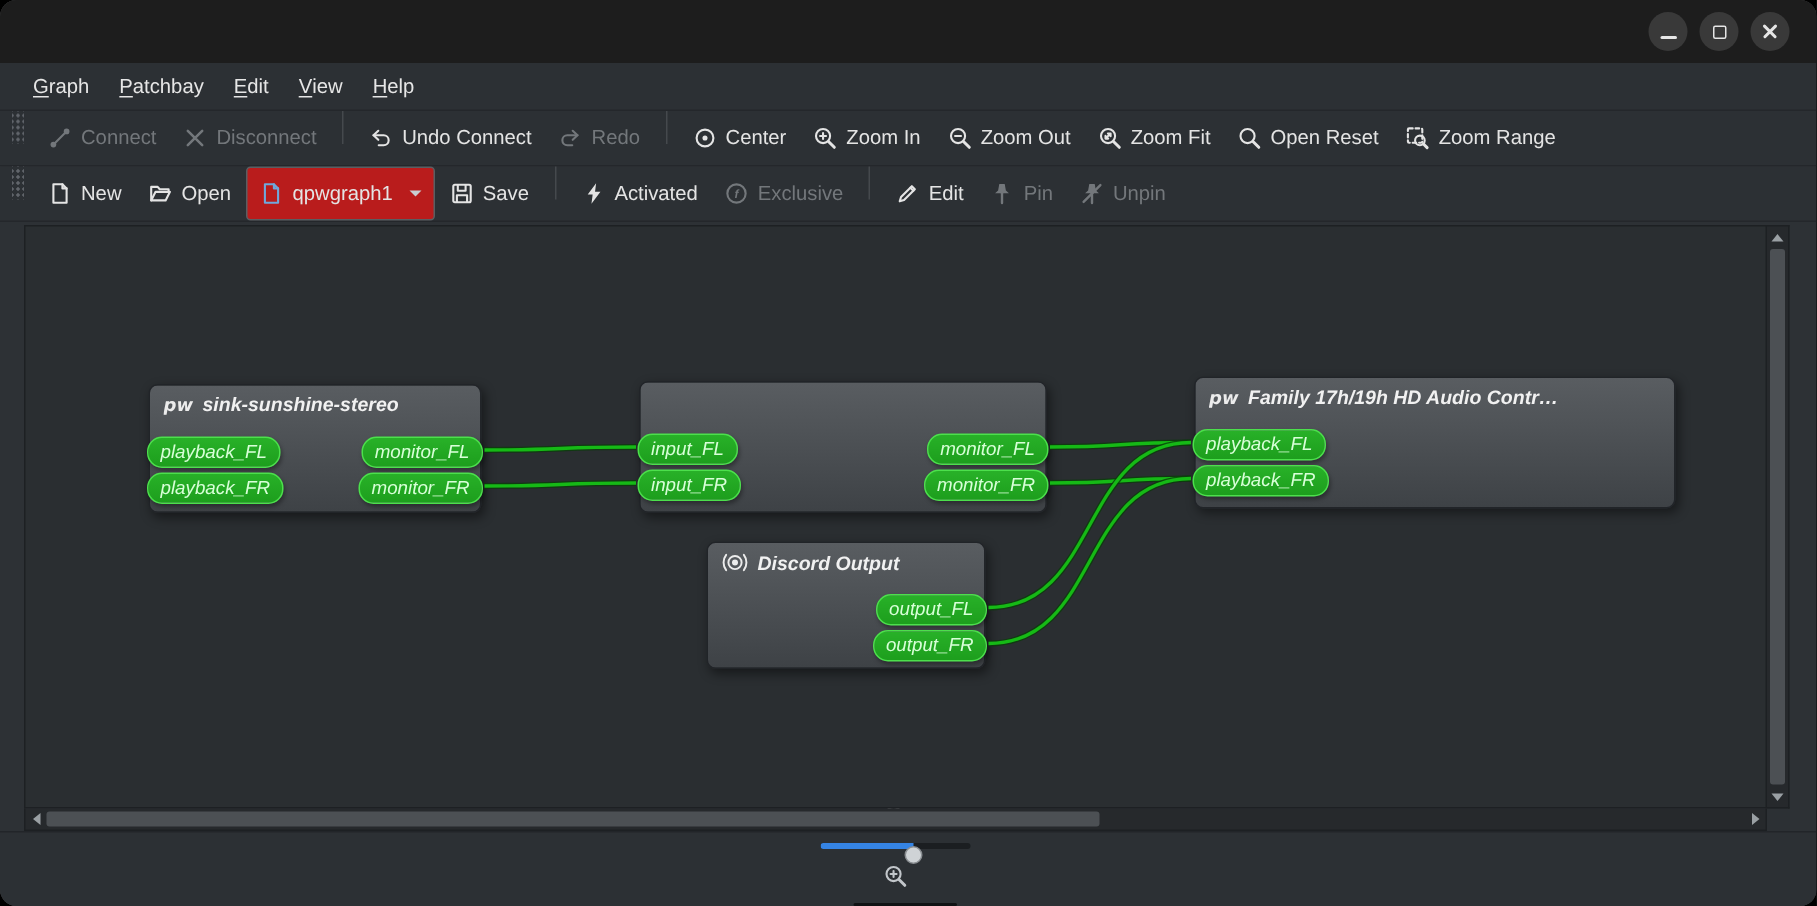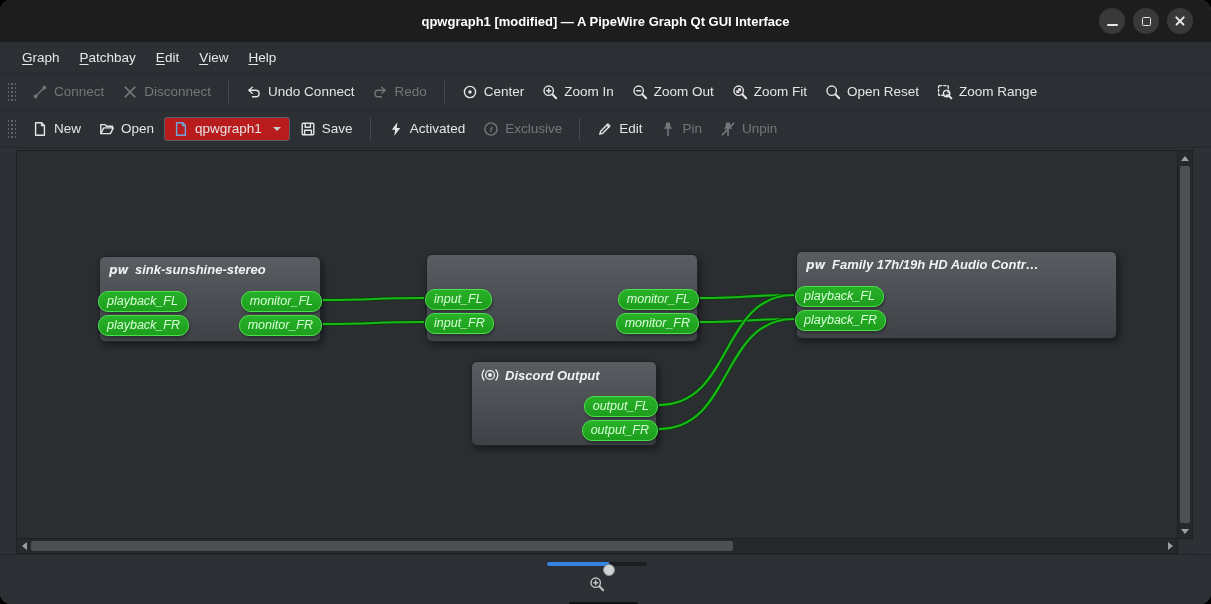--- a/index.html
+++ b/index.html
@@ -29,21 +29,21 @@
 
   
   .menubar { height:32px; background:#2c3034; border-bottom:1px solid #24272b;
     display:flex; align-items:stretch; padding-left:12px; }
   .menu-item { display:flex; align-items:center; padding:0 10px;
     color:#e6e6e6; font-size:13.5px; }
   .menu-item u { text-decoration:underline; text-underline-offset:2px; }
 
   
   .toolbar { height:37px; background:#2c3034; border-bottom:1px solid #24272b;
-    display:flex; align-items:center; padding:0 6px; gap:2px; }
+    display:flex; padding:0 6px; gap:2px; }
   .tb-handle { width:8px; height:22px; margin:0 6px 0 2px;
     background-image: radial-gradient(#61656b 1px, transparent 1.2px);
     background-size:4px 4px; background-position:center; }
   .tb-sep { width:1px; height:22px; background:#45494d; margin:0 7px; }
   .tb-btn { display:flex; align-items:center; gap:6px; padding:5px 8px;
     background:transparent; border:none; border-radius:3px;
     color:#e4e4e4; font-size:13.5px; font-family:inherit; white-space:nowrap; }
   .tb-btn.disabled { color:#73777b; }
   .tb-btn.framed { border:1px solid #5a5e62; background:#b91c1c; padding:3px 8px; }
   .tb-icon { display:flex; align-items:center; }
@@ -115,21 +115,20 @@
   .spin + .spin { border-top:1px solid #101214; }
   .spin.up::after { content:''; border-left:3.5px solid transparent; border-right:3.5px solid transparent; border-bottom:4px solid #c9cdd1; }
   .spin.down::after { content:''; border-left:3.5px solid transparent; border-right:3.5px solid transparent; border-top:4px solid #c9cdd1; }
 </style>
 </head>
 <body>
 
 <div class="window">
 
   <div class="titlebar">
-    <div class="title">qpwgraph1 [modified] — A PipeWire Graph Qt GUI Interface</div>
     <div class="win-controls">
       <div class="win-btn">
         <span class="glyph-min"></span>
       </div>
       <div class="win-btn">
         <span class="glyph-max"></span>
       </div>
       <div class="win-btn">
         <span class="glyph-close">
             <i></i>

